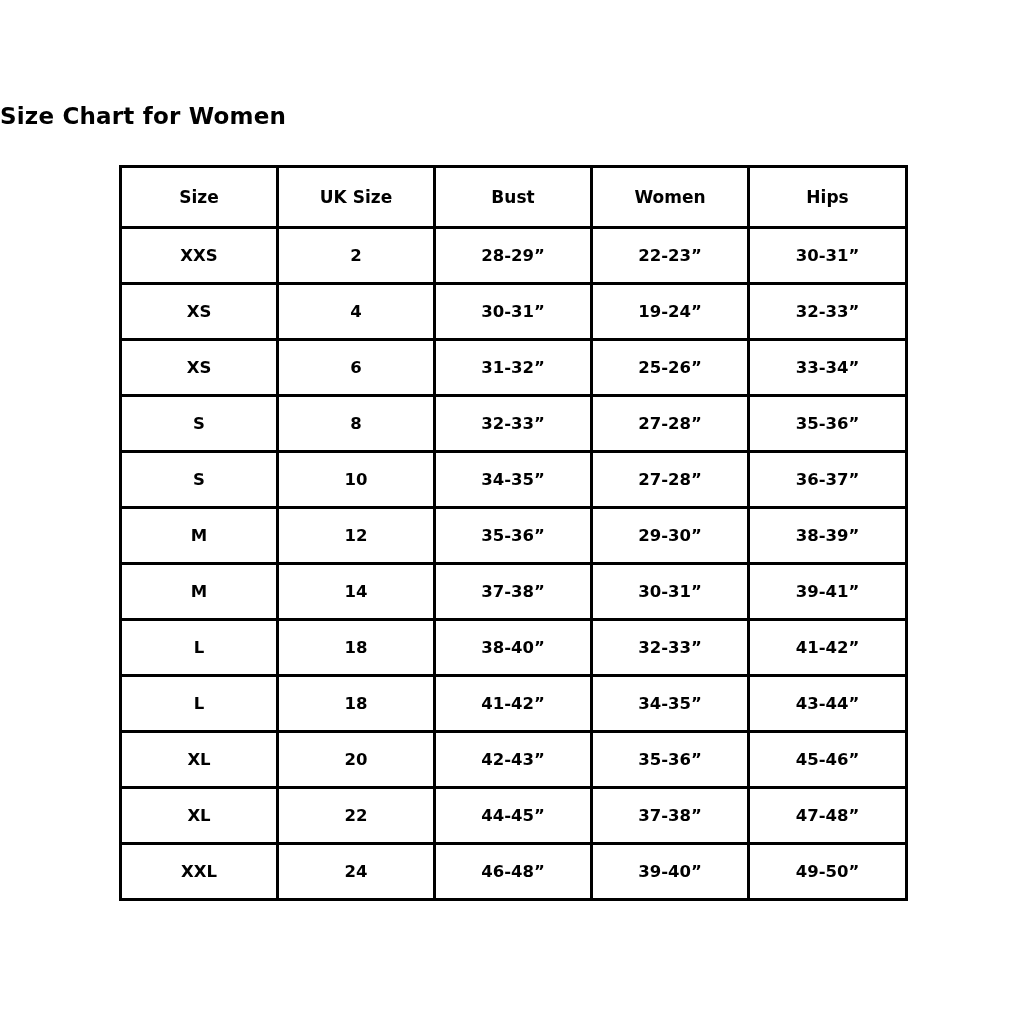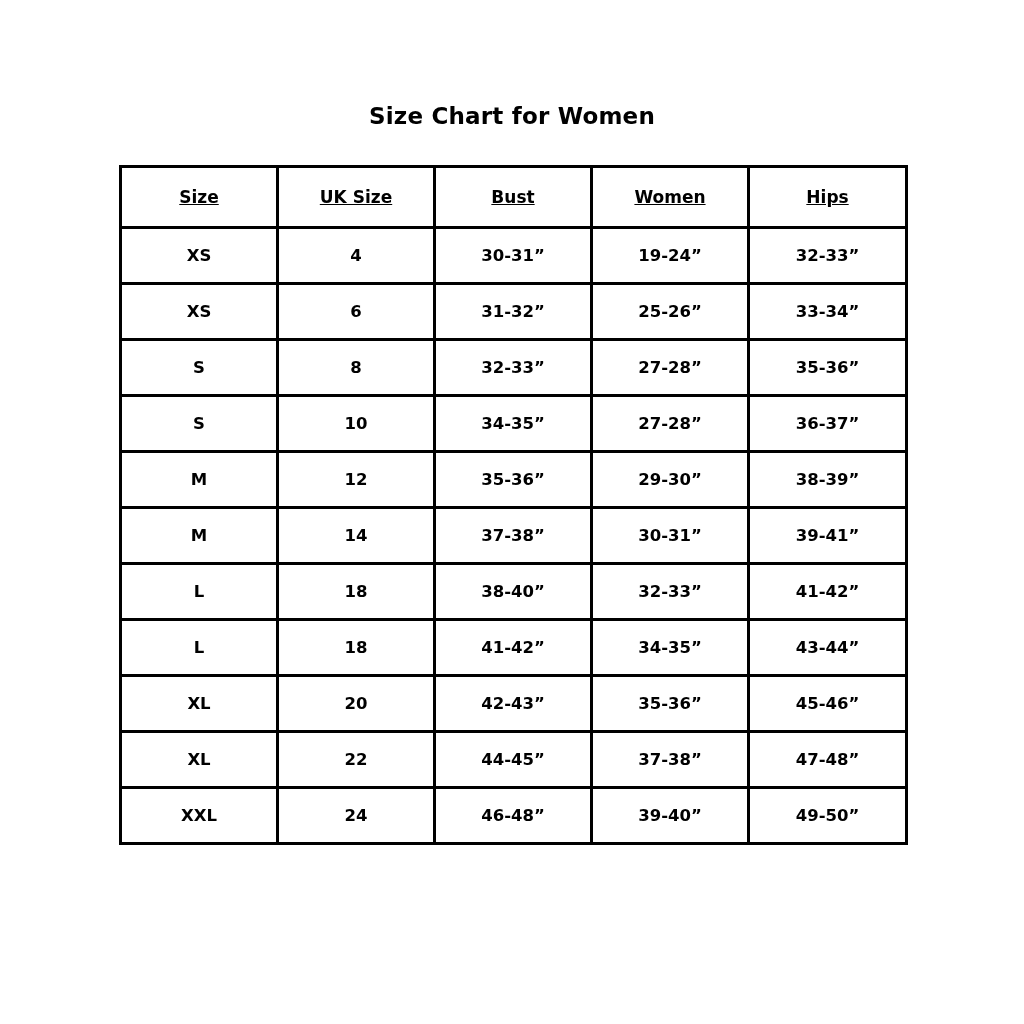--- a/index.html
+++ b/index.html
@@ -17,21 +17,20 @@
     position: relative;
     width: 1024px;
     height: 1024px;
     box-sizing: border-box;
   }
   .chart-title {
     position: absolute;
     top: 103px;
     left: 0;
     width: 1024px;
-    text-align: center;
     font-size: 23px;
     font-weight: bold;
     color: #000000;
     letter-spacing: 0.2px;
   }
   .table-wrap {
     position: absolute;
     left: 119px;
     top: 165px;
     width: 786px;
@@ -49,21 +48,20 @@
     color: #000000;
     font-size: 16.5px;
     height: 53px;
     padding: 0;
     vertical-align: middle;
     background: #ffffff;
   }
   table.size-table thead th {
     height: 58px;
     font-size: 17px;
-    text-decoration: underline;
   }
   col.c-size { width: 157px; }
   col.c-uk { width: 157px; }
   col.c-bust { width: 157px; }
   col.c-waist { width: 157px; }
   col.c-hips { width: 158px; }
 </style>
 </head>
 <body>
 
@@ -83,20 +81,27 @@
       <thead>
         <tr>
           <th>Size</th>
           <th>UK Size</th>
           <th>Bust</th>
           <th>Women</th>
           <th>Hips</th>
         </tr>
       </thead>
       <tbody>
+        <tr>
+          <td>XXS</td>
+          <td>2</td>
+          <td>28-29”</td>
+          <td>22-23”</td>
+          <td>30-31”</td>
+        </tr>
         <tr>
           <td>XS</td>
           <td>4</td>
           <td>30-31”</td>
           <td>19-24”</td>
           <td>32-33”</td>
         </tr>
         <tr>
           <td>XS</td>
           <td>6</td>

